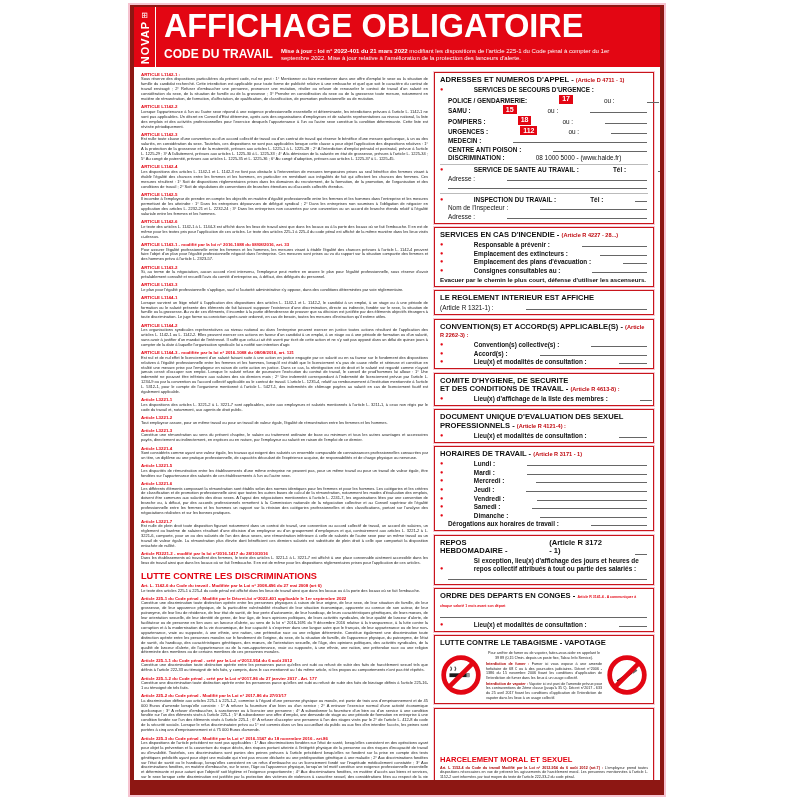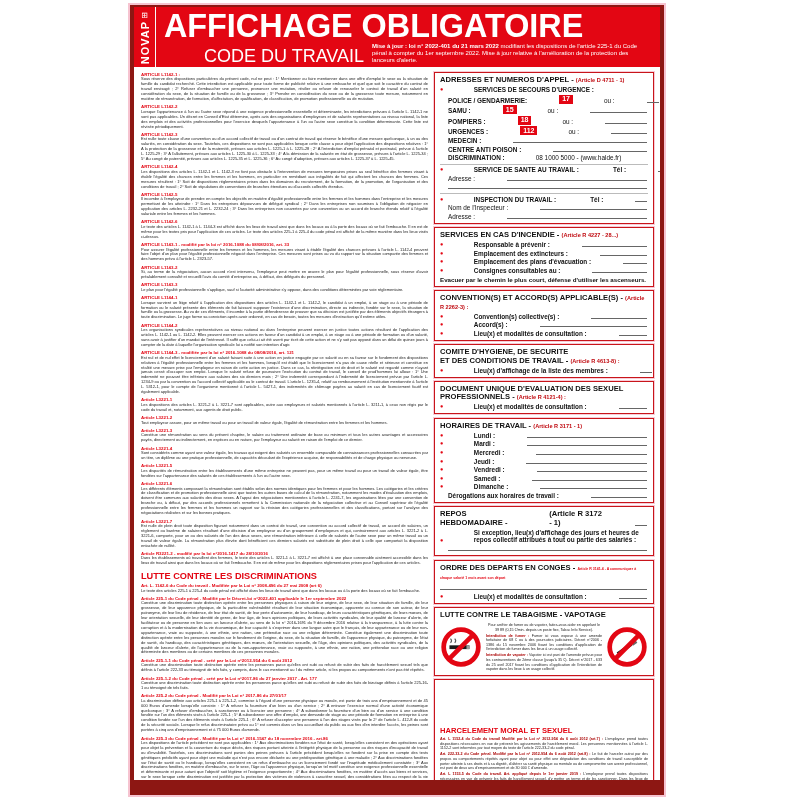--- a/index.html
+++ b/index.html
@@ -12,21 +12,21 @@
   
   .header { display:flex; background:#e30613; color:#fff; height:60px; }
   .brandstrip { width:22px; background:#e30613; border-right:1px solid #f8f8f8;
                 display:flex; flex-direction:column; align-items:center; justify-content:flex-end; padding:3px 0; }
   .brandstrip .mark { font-size:8px; line-height:8px; margin-bottom:1px; }
   .brand-vert { writing-mode:vertical-rl; transform:rotate(180deg); font-weight:bold;
                 font-size:11px; letter-spacing:1px; }
   .head-main { flex:1; padding:2px 8px 3px 8px; display:flex; flex-direction:column; justify-content:space-between; }
   .title { font-size:33px; font-weight:800; letter-spacing:0px; line-height:34px; white-space:nowrap; transform:scaleX(0.98); transform-origin:left; }
   .sub-row { display:flex; align-items:flex-end; gap:8px; padding-bottom:2px; }
-  .subtitle { font-size:18px; font-weight:400; white-space:nowrap; line-height:16px;margin-left:40px; }
+  .subtitle { font-size:12px; font-weight:700; white-space:nowrap; line-height:16px; }
   .update { font-size:6px; line-height:7px; max-width:330px; }
   .update b { font-weight:bold; }
   
   .bodywrap { display:flex; gap:6px; padding:5px 6px 4px 7px; background:#fff; }
   .col-left { width:287px; }
   .col-right { flex:1; min-width:0; }
   
   .sec-heading { color:#e30613; font-weight:800; font-size:9.2px; line-height:10px; margin:5px 0 2px 0; }
   .article { margin-bottom:2.5px; }
   .article-label { color:#e30613; font-weight:bold; font-size:4.4px; line-height:5.4px; }
@@ -327,20 +327,27 @@
 
             <div class="row">
               <span class="bullet">●</span>
               <span class="lbl">Consignes consultables au :</span>
               <span class="fill"></span>
             </div>
 
           <div class="note">Evacuer par le chemin le plus court, défense d'utiliser les ascenseurs.</div>
         </div>
 
+        <div class="box">
+          <div class="box-heading">LE REGLEMENT INTERIEUR EST AFFICHE</div>
+          <div class="row">
+            <span>(Article R 1321-1) :</span>
+            <span class="fill"></span>
+          </div>
+        </div>
 
         <div class="box">
           <div class="box-heading">
             <span>CONVENTION(S) ET ACCORD(S) APPLICABLE(S) -</span>
             <span class="ref">(Article R 2262-3) :</span>
           </div>
 
             <div class="row">
               <span class="bullet">●</span>
               <span class="lbl">Convention(s) collective(s) :</span>

